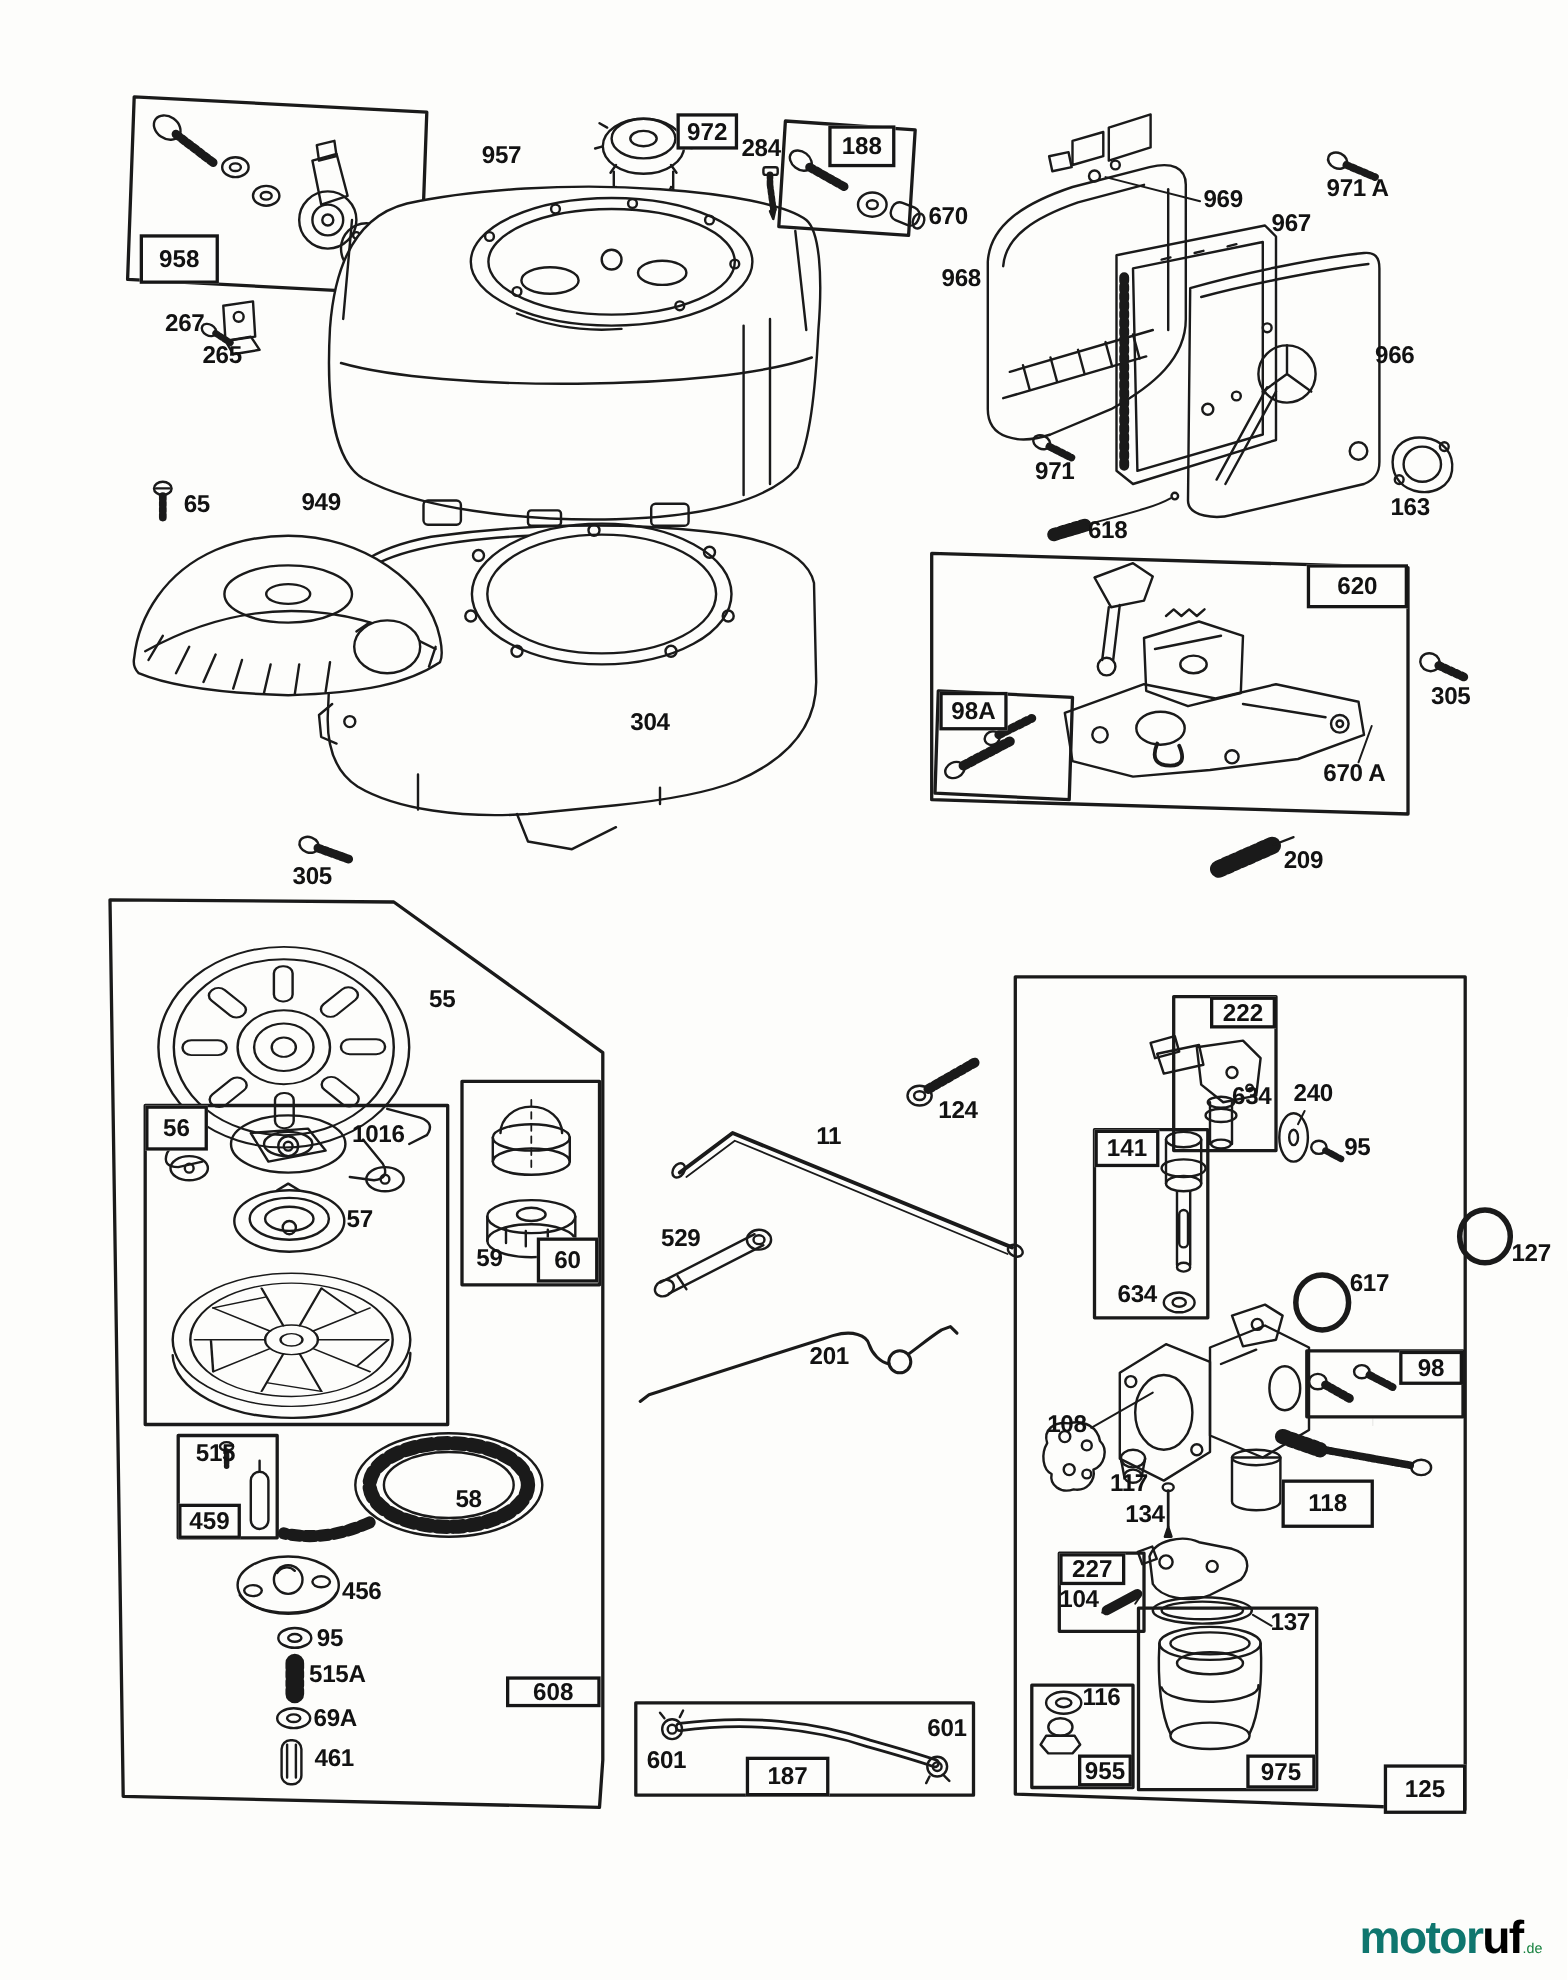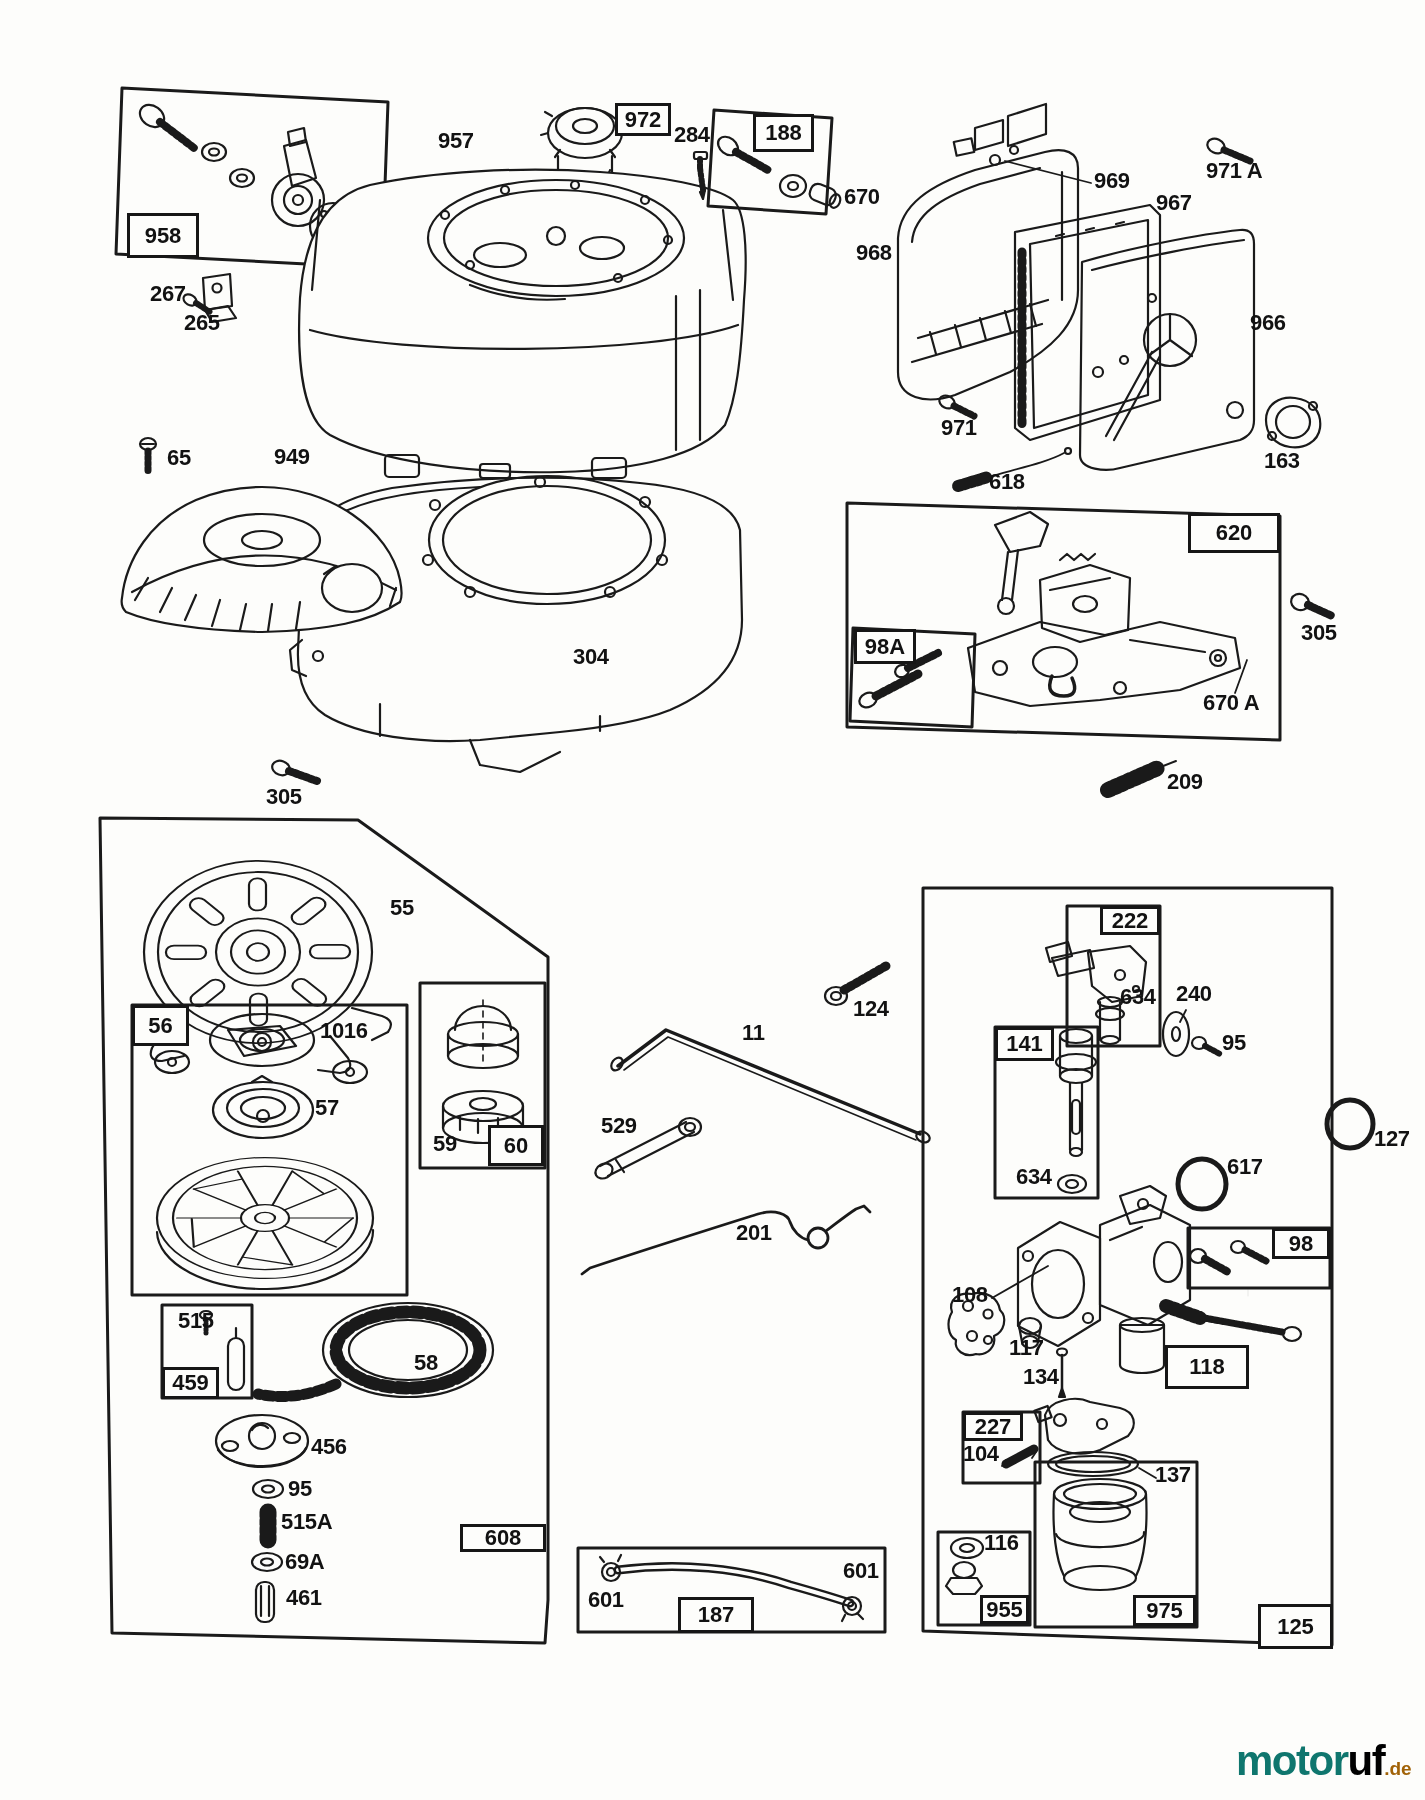--- a/index.html
+++ b/index.html
@@ -6,21 +6,21 @@
   .stage{position:relative;width:1425px;height:1800px;background:#fdfdfb;
          font-family:"Liberation Sans",sans-serif;overflow:hidden}
   .stage svg{position:absolute;left:0;top:0}
   .lbl{position:absolute;font-weight:700;font-size:22px;color:#121212;
        letter-spacing:-.3px;white-space:nowrap;line-height:1}
   .lbox{position:absolute;border:3px solid #161616;background:#fdfdfb;
         display:flex;align-items:center;justify-content:center;
         font-weight:700;font-size:22px;color:#121212;box-sizing:border-box}
   .wm{position:absolute;left:1236px;top:1740px;font-weight:700;font-size:42px;
       letter-spacing:-1.5px;line-height:1}
-  .wm .tld{font-size:19px;font-weight:700;color:#a16207;letter-spacing:0}
+  .wm .tld{font-size:13px;font-weight:400;color:#15803d;letter-spacing:0}
 </style>
 </head>
 <body>
 
 <div class="stage">
 
 <svg width="1425" height="1800" viewBox="0 0 1425 1800">
 <g stroke="#1a1a1a" stroke-width="2.2" fill="none" stroke-linecap="round" stroke-linejoin="round">
 
   <g>

